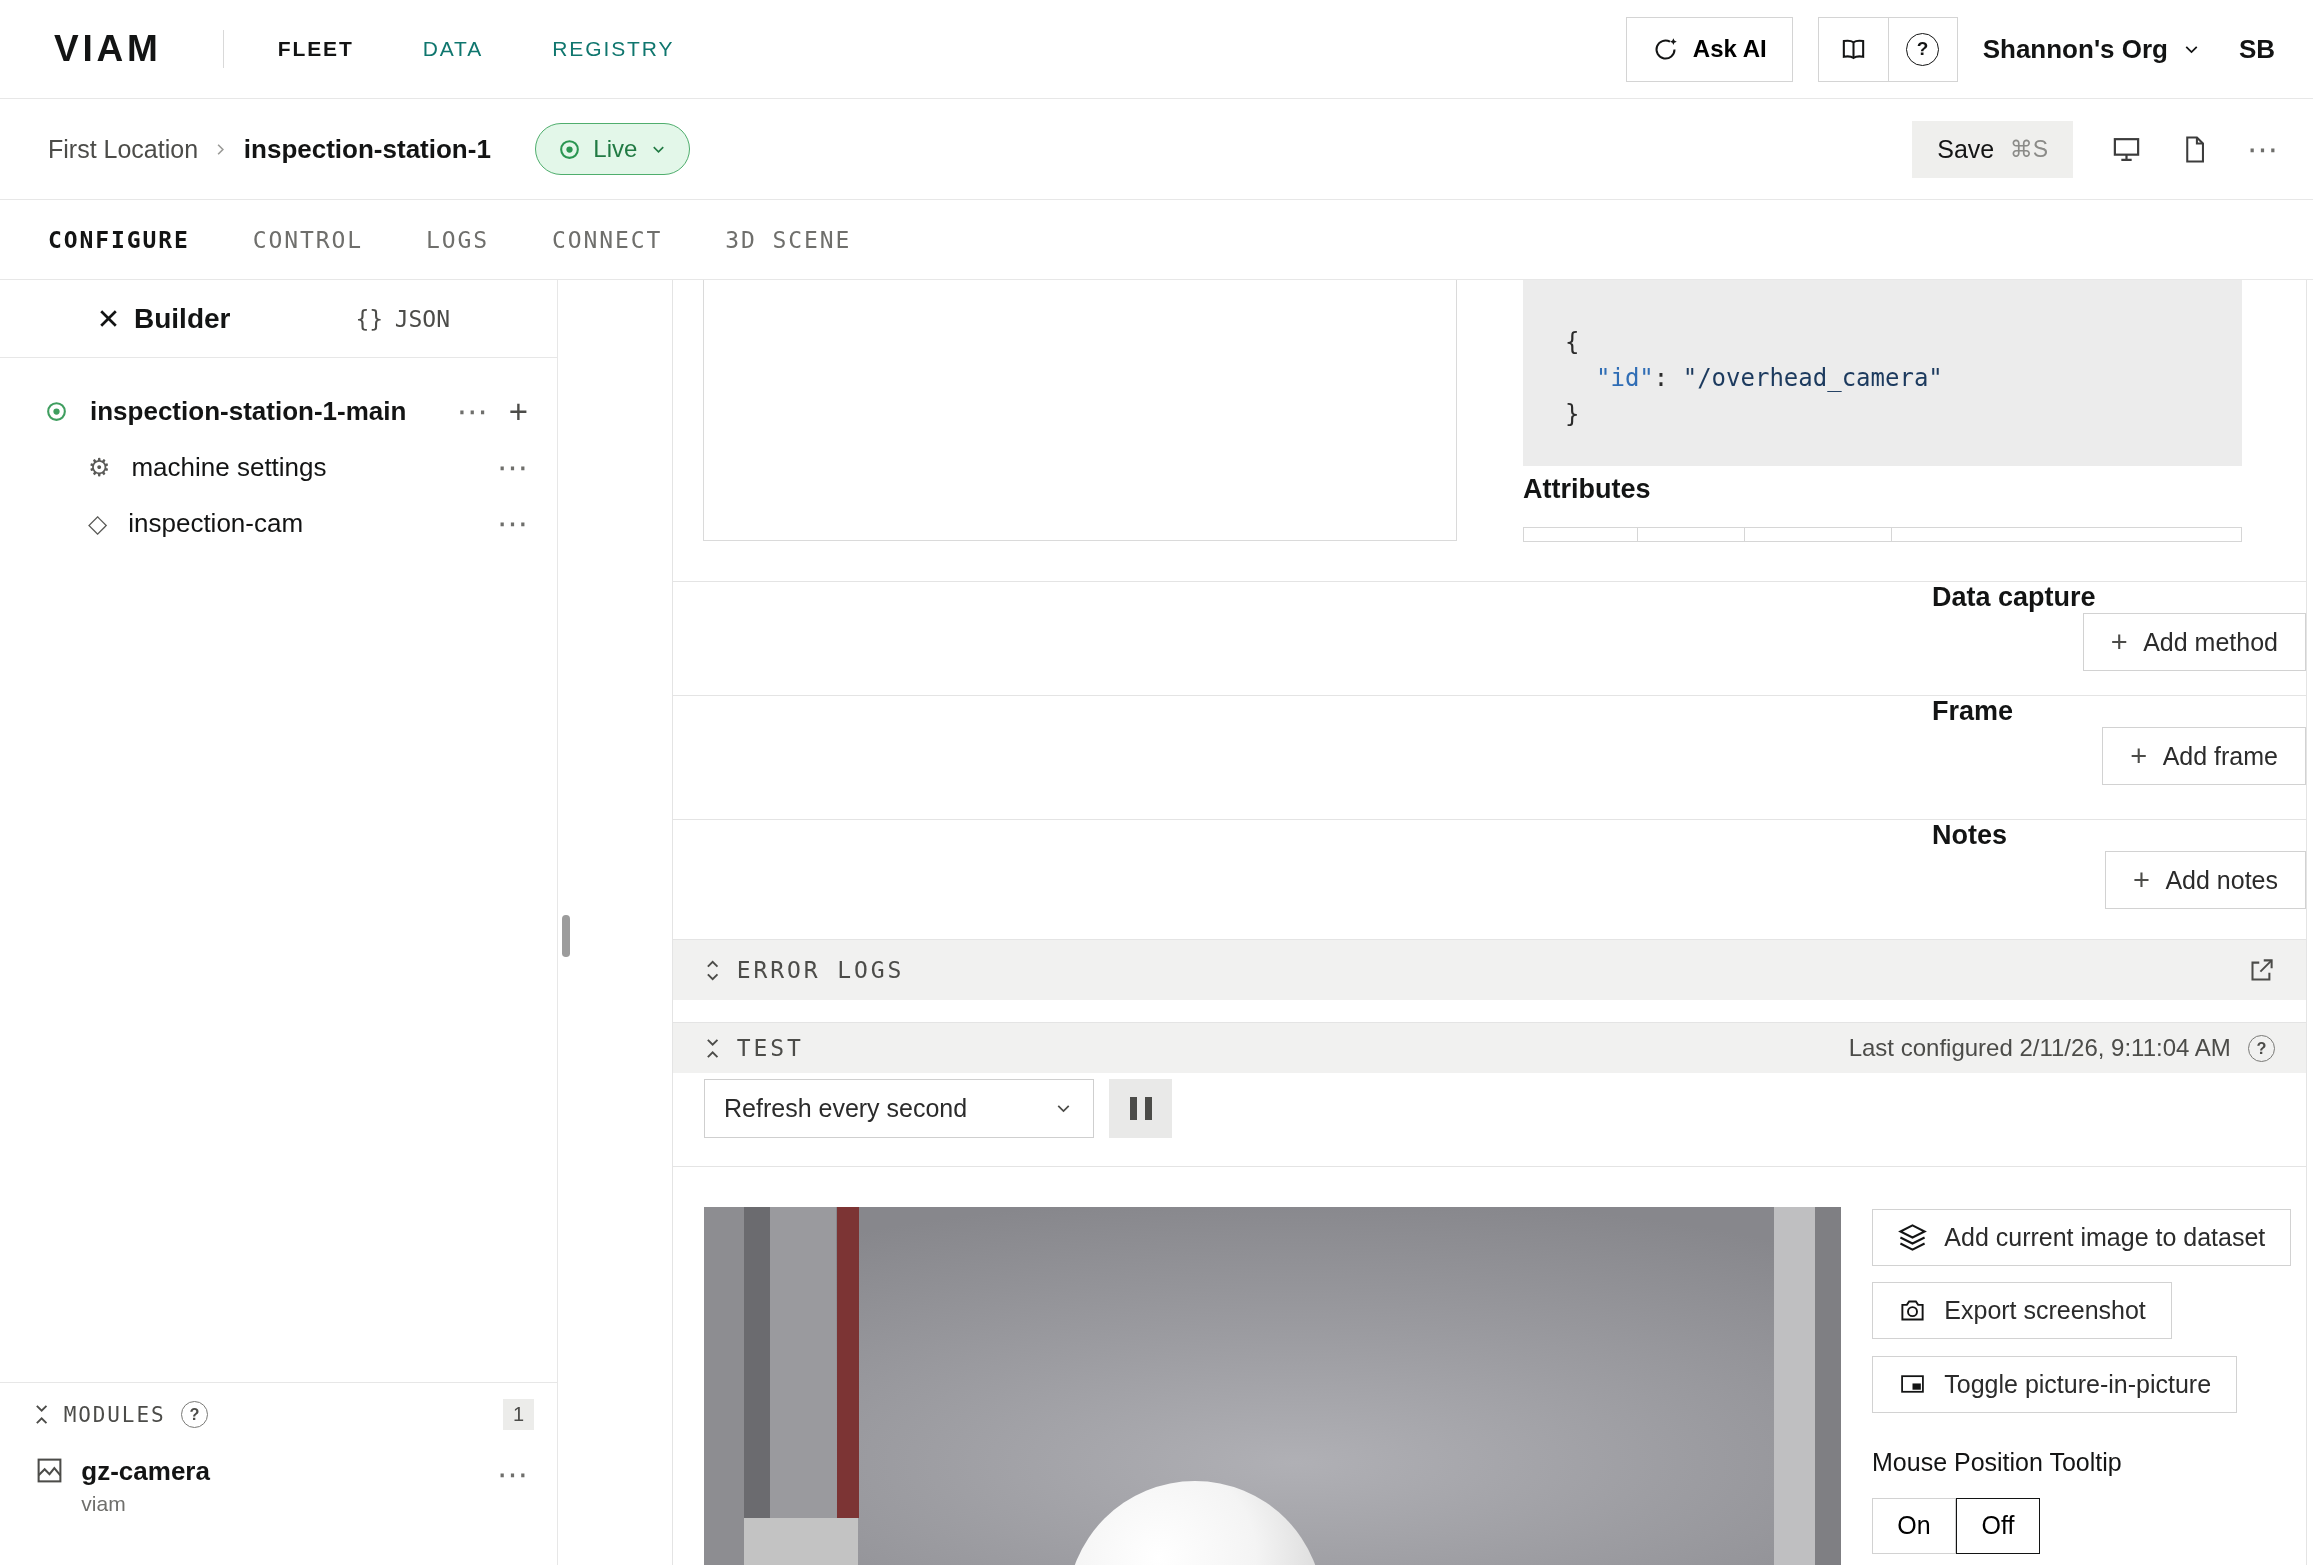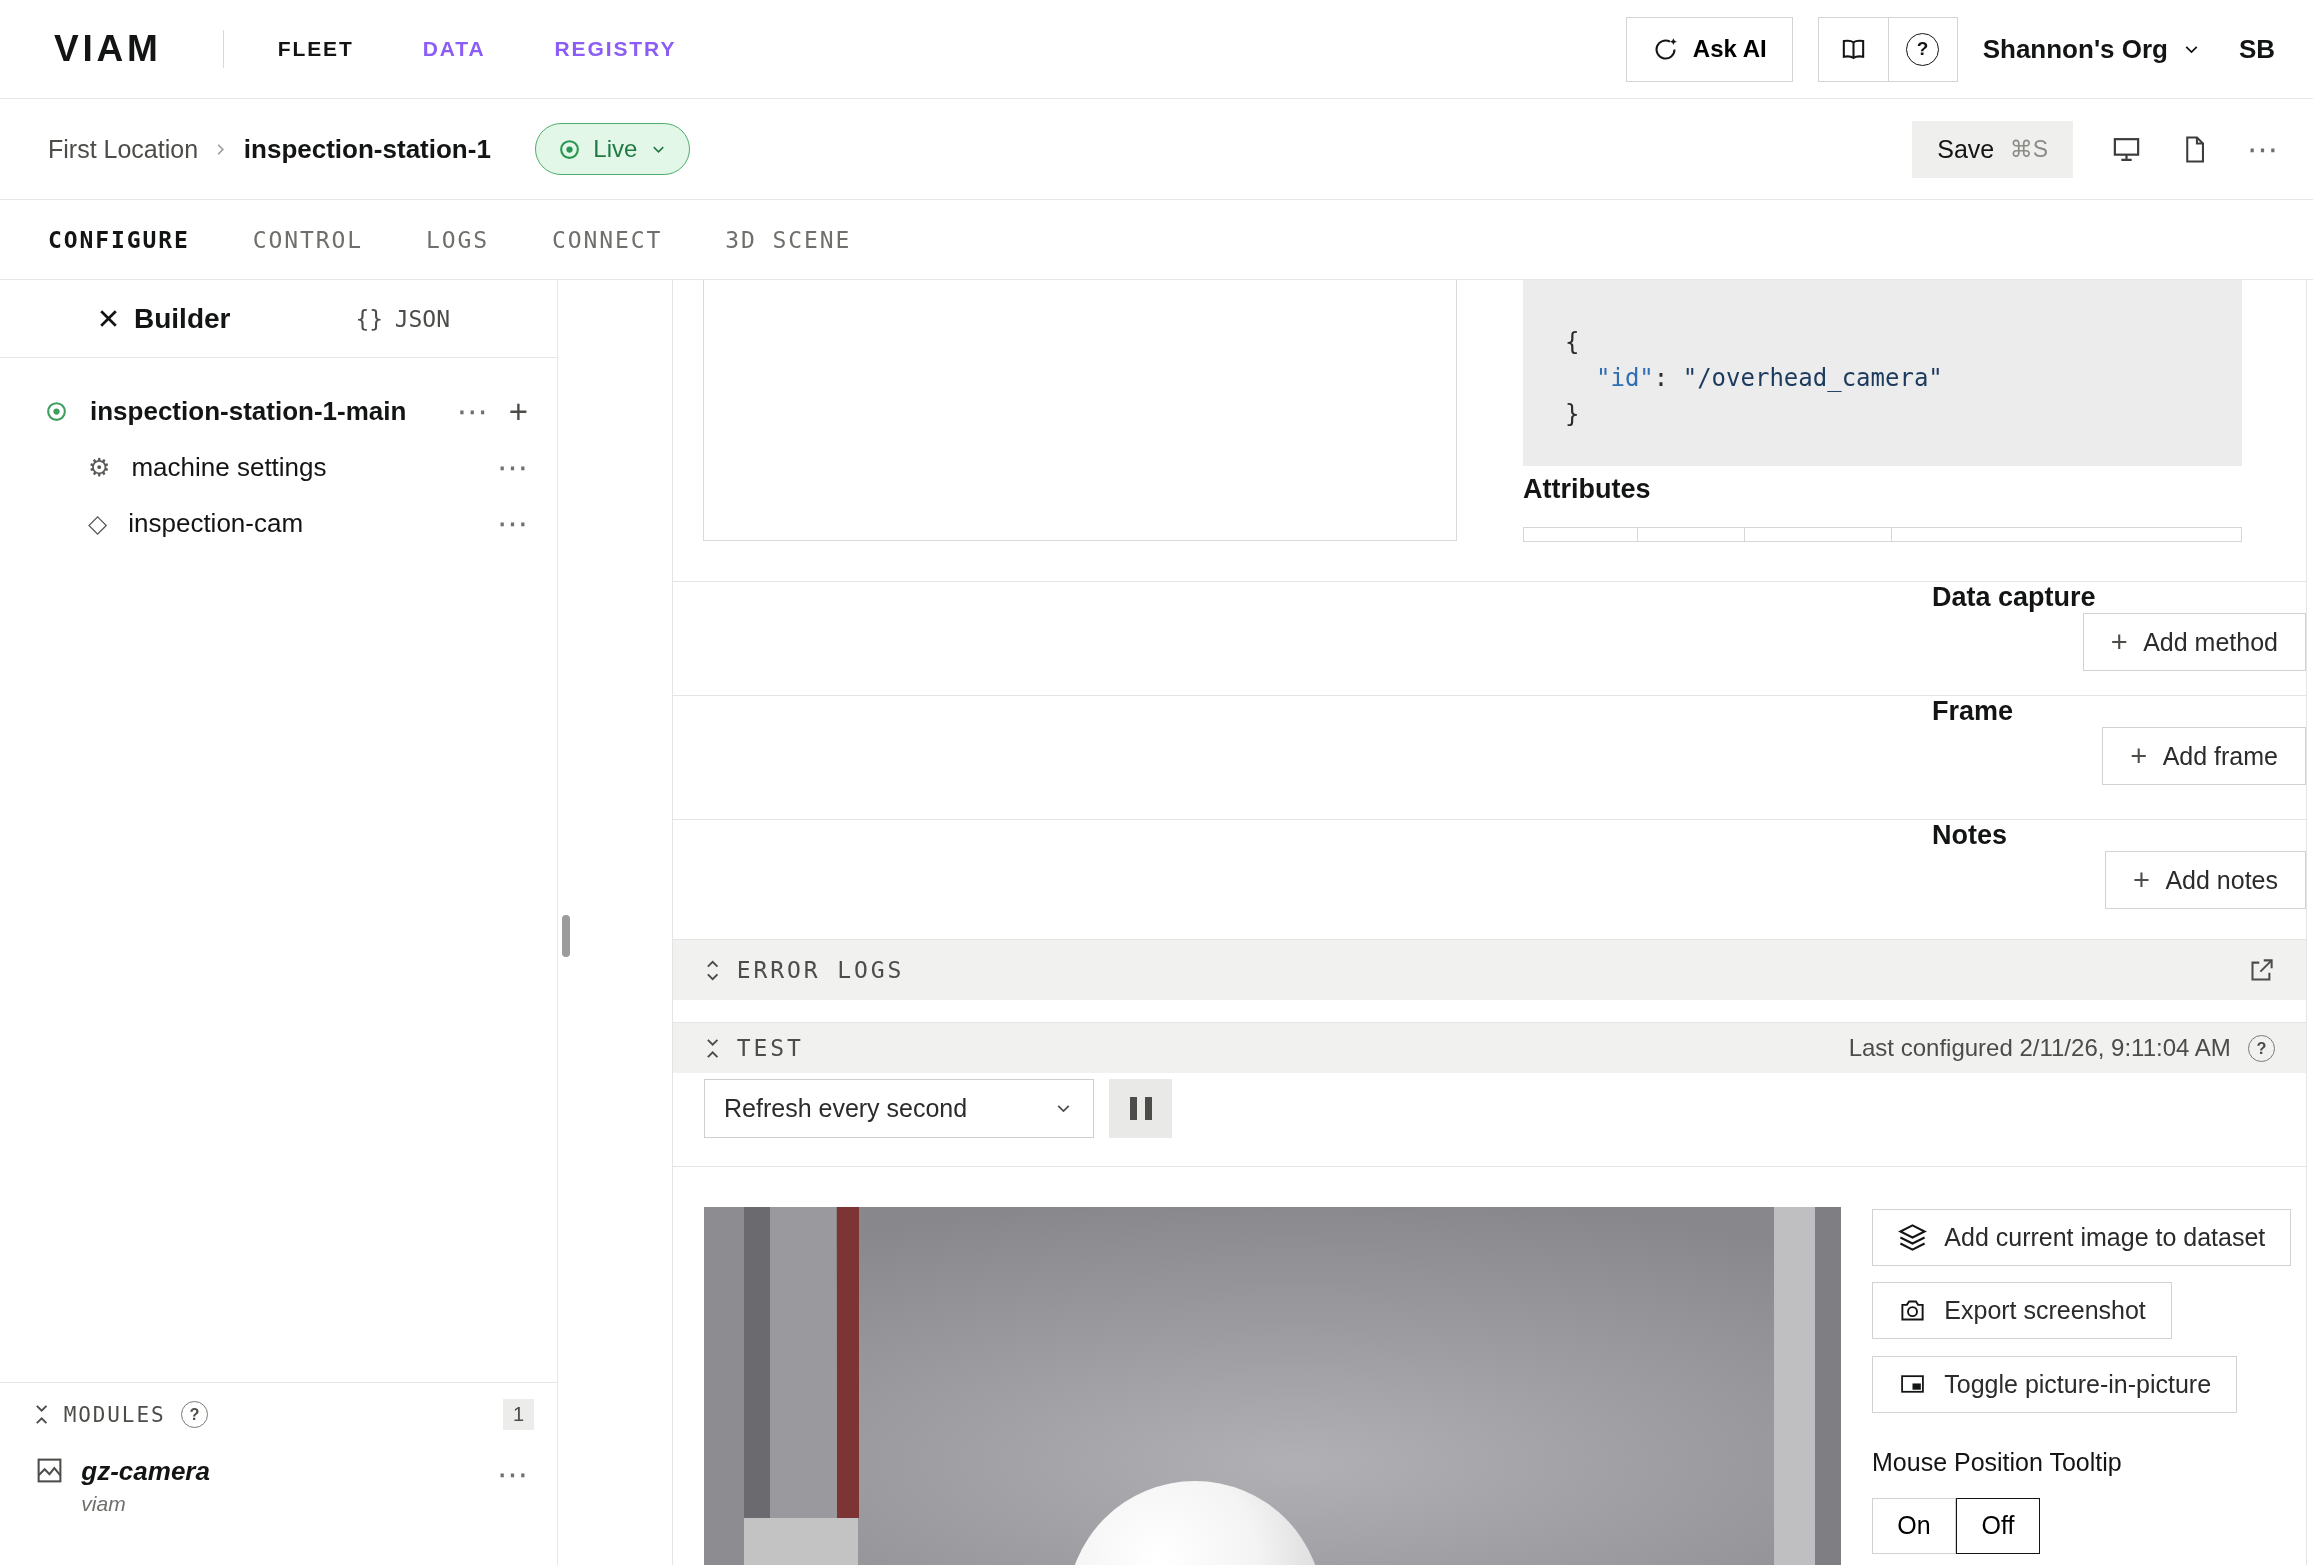--- a/index.html
+++ b/index.html
@@ -9,21 +9,21 @@
   .mono { font-family:"DejaVu Sans Mono", monospace; }
   .icon { display:inline-flex; align-items:center; justify-content:center; flex:none; }
   svg { display:block; }
 
   
   .topnav { position:absolute; top:0; left:0; right:0; height:99px;
             border-bottom:1px solid #e7e7e7; display:flex; align-items:center;
             padding:0 38px 0 54px; background:#fff; }
   .logo { font-size:37px; font-weight:800; letter-spacing:3.8px; }
   .nav-divider { width:1px; height:38px; background:#d9d9d9; margin:0 54px 0 61px; }
-  .nav-item { font-size:21px; letter-spacing:1.9px; color:#8b5cf6; margin-right:69px; cursor:pointer;font-weight:bold; }
+  .nav-item { font-size:21px; letter-spacing:1.9px; color:#0f766e; margin-right:69px; cursor:pointer; }
   .nav-item.active { color:#131414; font-weight:700; }
   .nav-right { margin-left:auto; display:flex; align-items:center; gap:25px; }
   .askai { display:flex; align-items:center; gap:13.4px; border:1px solid #d4d4d4; background:#fff;
            height:65px; padding:0 25px; font-size:24px; font-weight:600; cursor:pointer; }
   .icon-group { display:flex; border:1px solid #d4d4d4; height:65px; background:#fff; }
   .icon-cell { width:69px; display:flex; align-items:center; justify-content:center; cursor:pointer; }
   .icon-cell + .icon-cell { border-left:1px solid #d4d4d4; }
   .org { display:flex; align-items:center; gap:13.4px; font-size:26px; font-weight:700; cursor:pointer; }
   .avatar { font-size:26px; font-weight:700; margin-left:11.5px; }
   .q-circle { width:33px; height:33px; border:1.9px solid #131414; border-radius:50%;
@@ -68,21 +68,21 @@
   .row-actions { margin-left:auto; display:flex; align-items:center; gap:21px; }
   .plus { font-size:33px; color:#4c4c49; line-height:1; cursor:pointer; }
   .glyph { font-size:25px; color:#5a5a57; line-height:1; }
   .modules { position:absolute; left:0; right:0; top:1102px; border-top:1px solid #e7e7e7; background:#fff; }
   .modules-header { height:63px; display:flex; align-items:center; padding:0 23px 0 33px; }
   .modules-title { margin-left:13.4px; font-size:21px; letter-spacing:1.9px; color:#4c4c49; }
   .help-bubble { margin-left:15.4px; }
   .count-badge { margin-left:auto; width:31px; height:31px; background:#ececea; display:flex;
                  align-items:center; justify-content:center; font-size:20px; color:#4c4c49; }
   .module-item { display:flex; align-items:flex-start; padding:9.6px 29px 23px 35px; cursor:pointer; }
-  .module-text { margin-left:17.3px;font-style:italic; }
+  .module-text { margin-left:17.3px; }
   .module-name { font-size:26px; font-weight:700; }
   .module-org { font-size:21px; color:#6f6f6c; margin-top:5.8px; }
   .module-item .dots { margin-left:auto; margin-top:3.8px; }
   .resize-handle { position:absolute; left:562px; top:915px; width:7.7px; height:42px; border-radius:3.8px;
                    background:#9c9c9c; cursor:col-resize; }
 
   
   .card { position:absolute; left:672px; top:280px; width:1635px; height:1292px;
           border-left:1px solid #e4e4e4; border-right:1px solid #e4e4e4; background:#fff; }
   .panel { position:absolute; left:30px; top:0; width:754px; height:261px;

